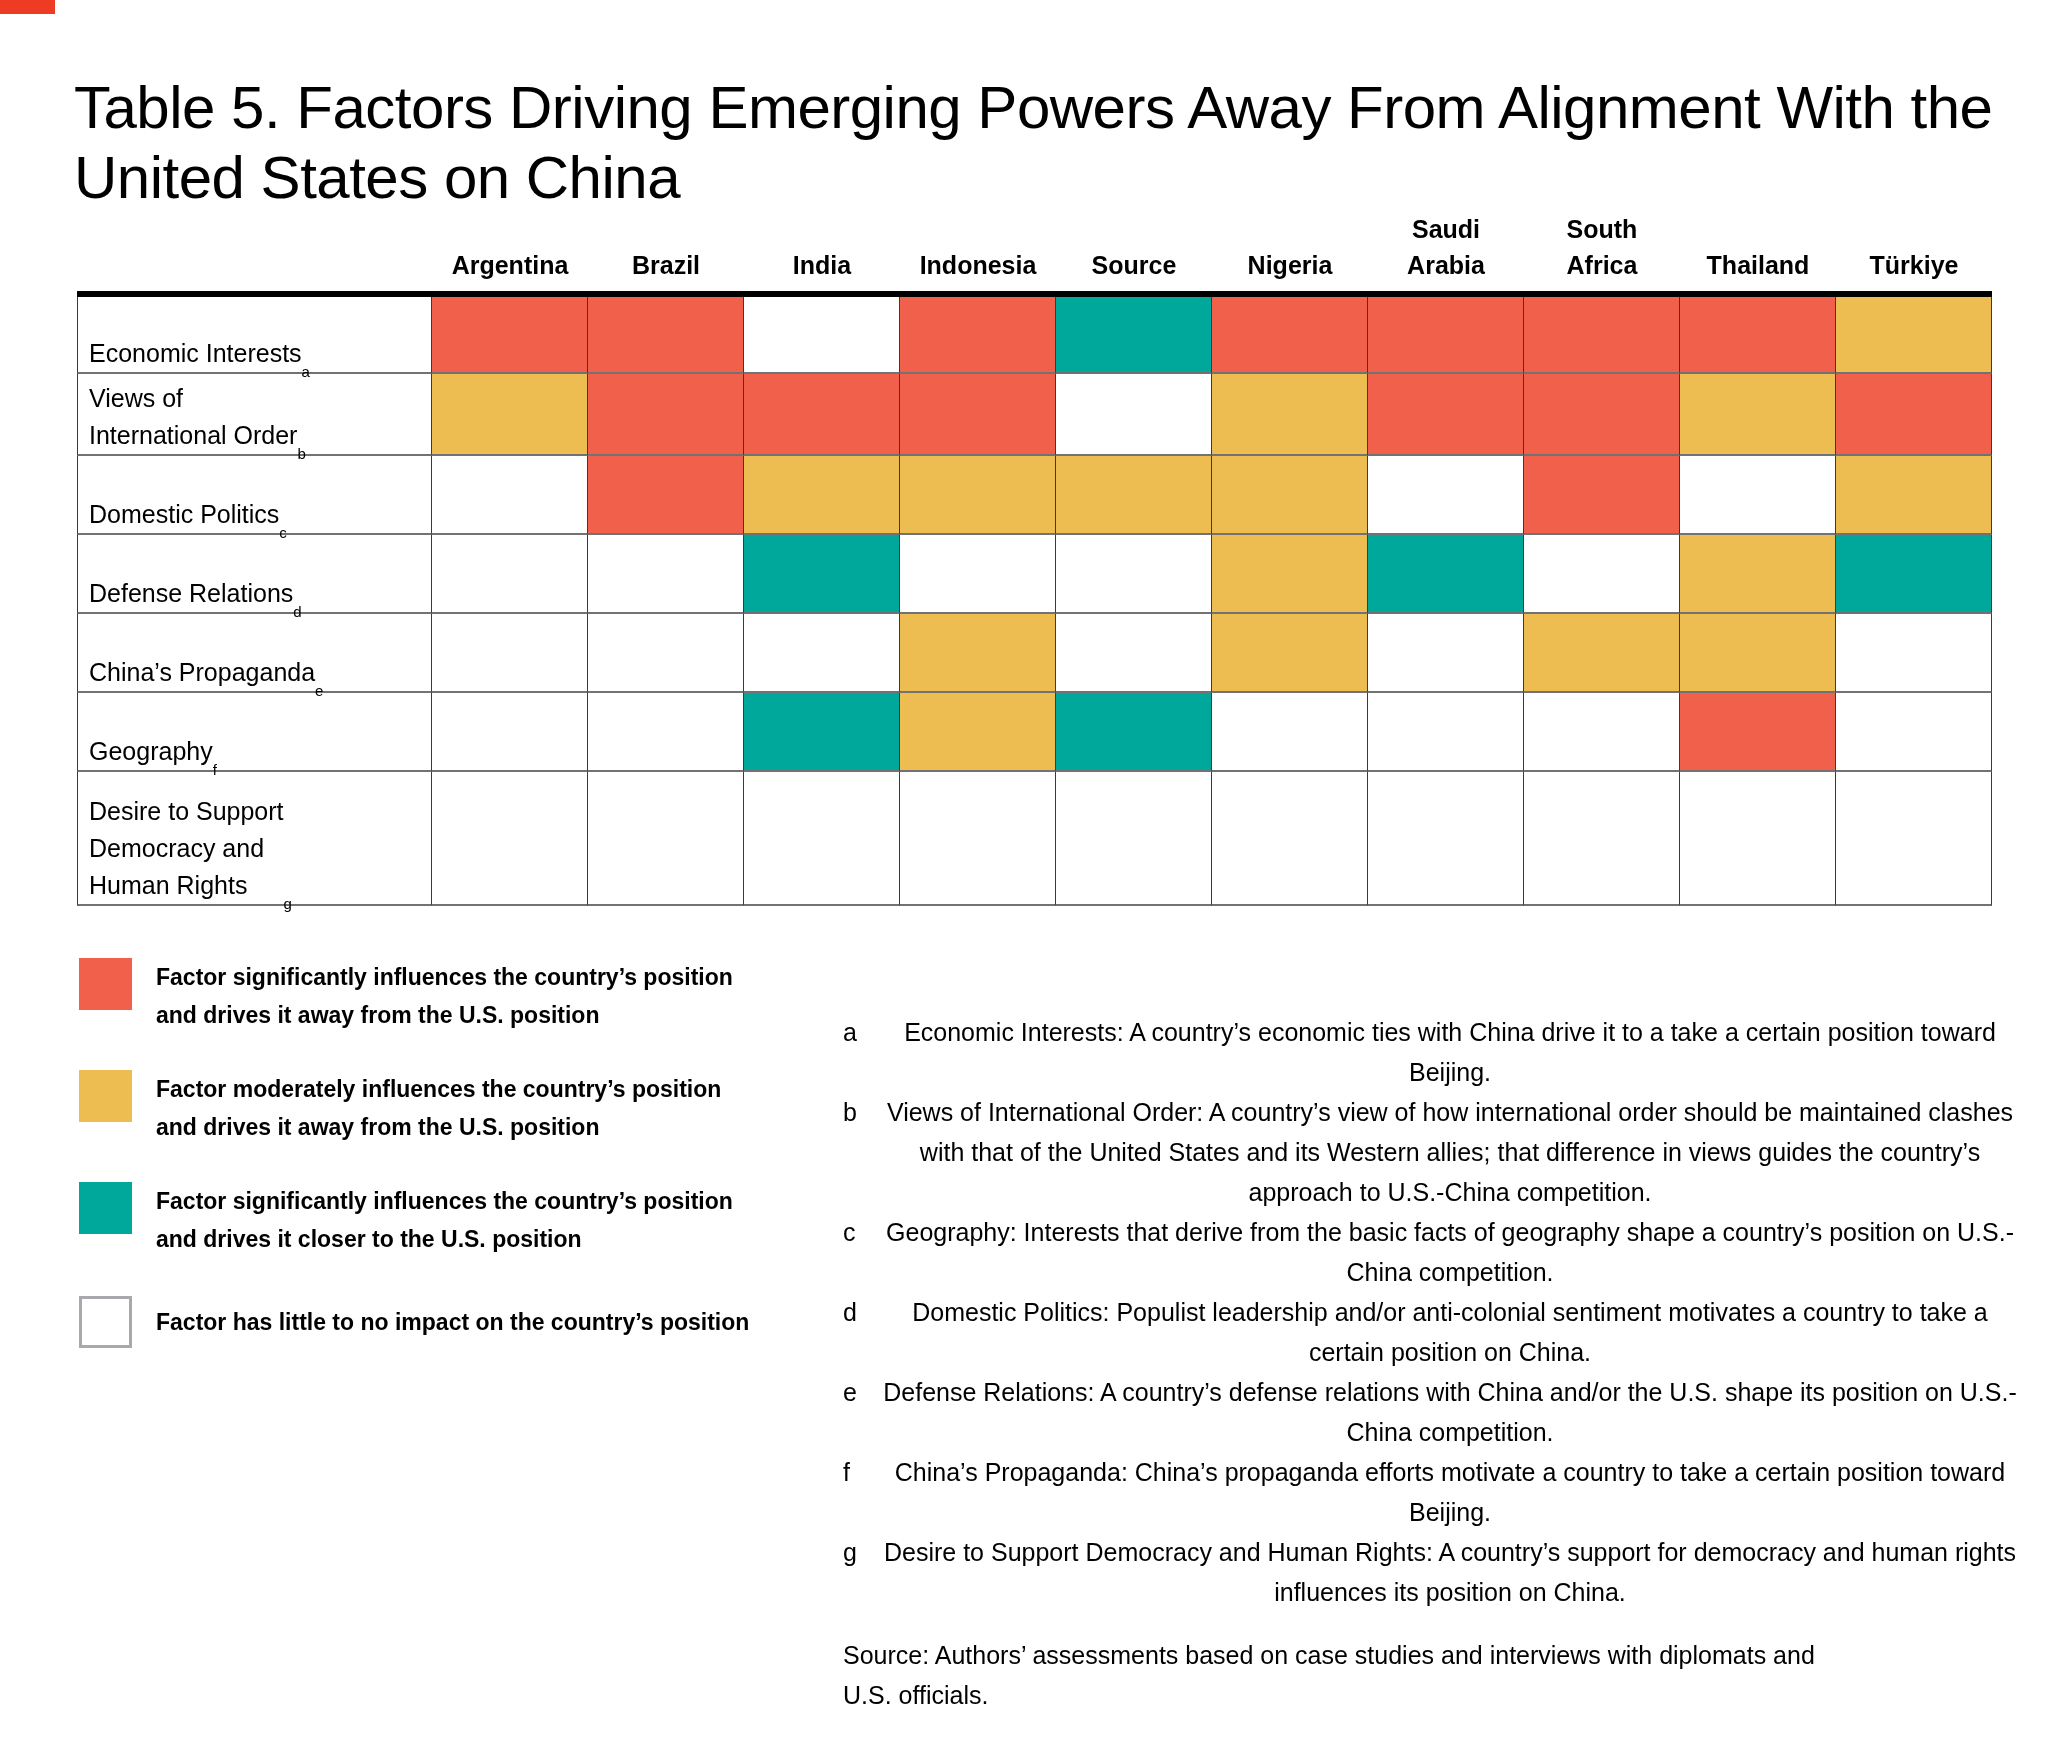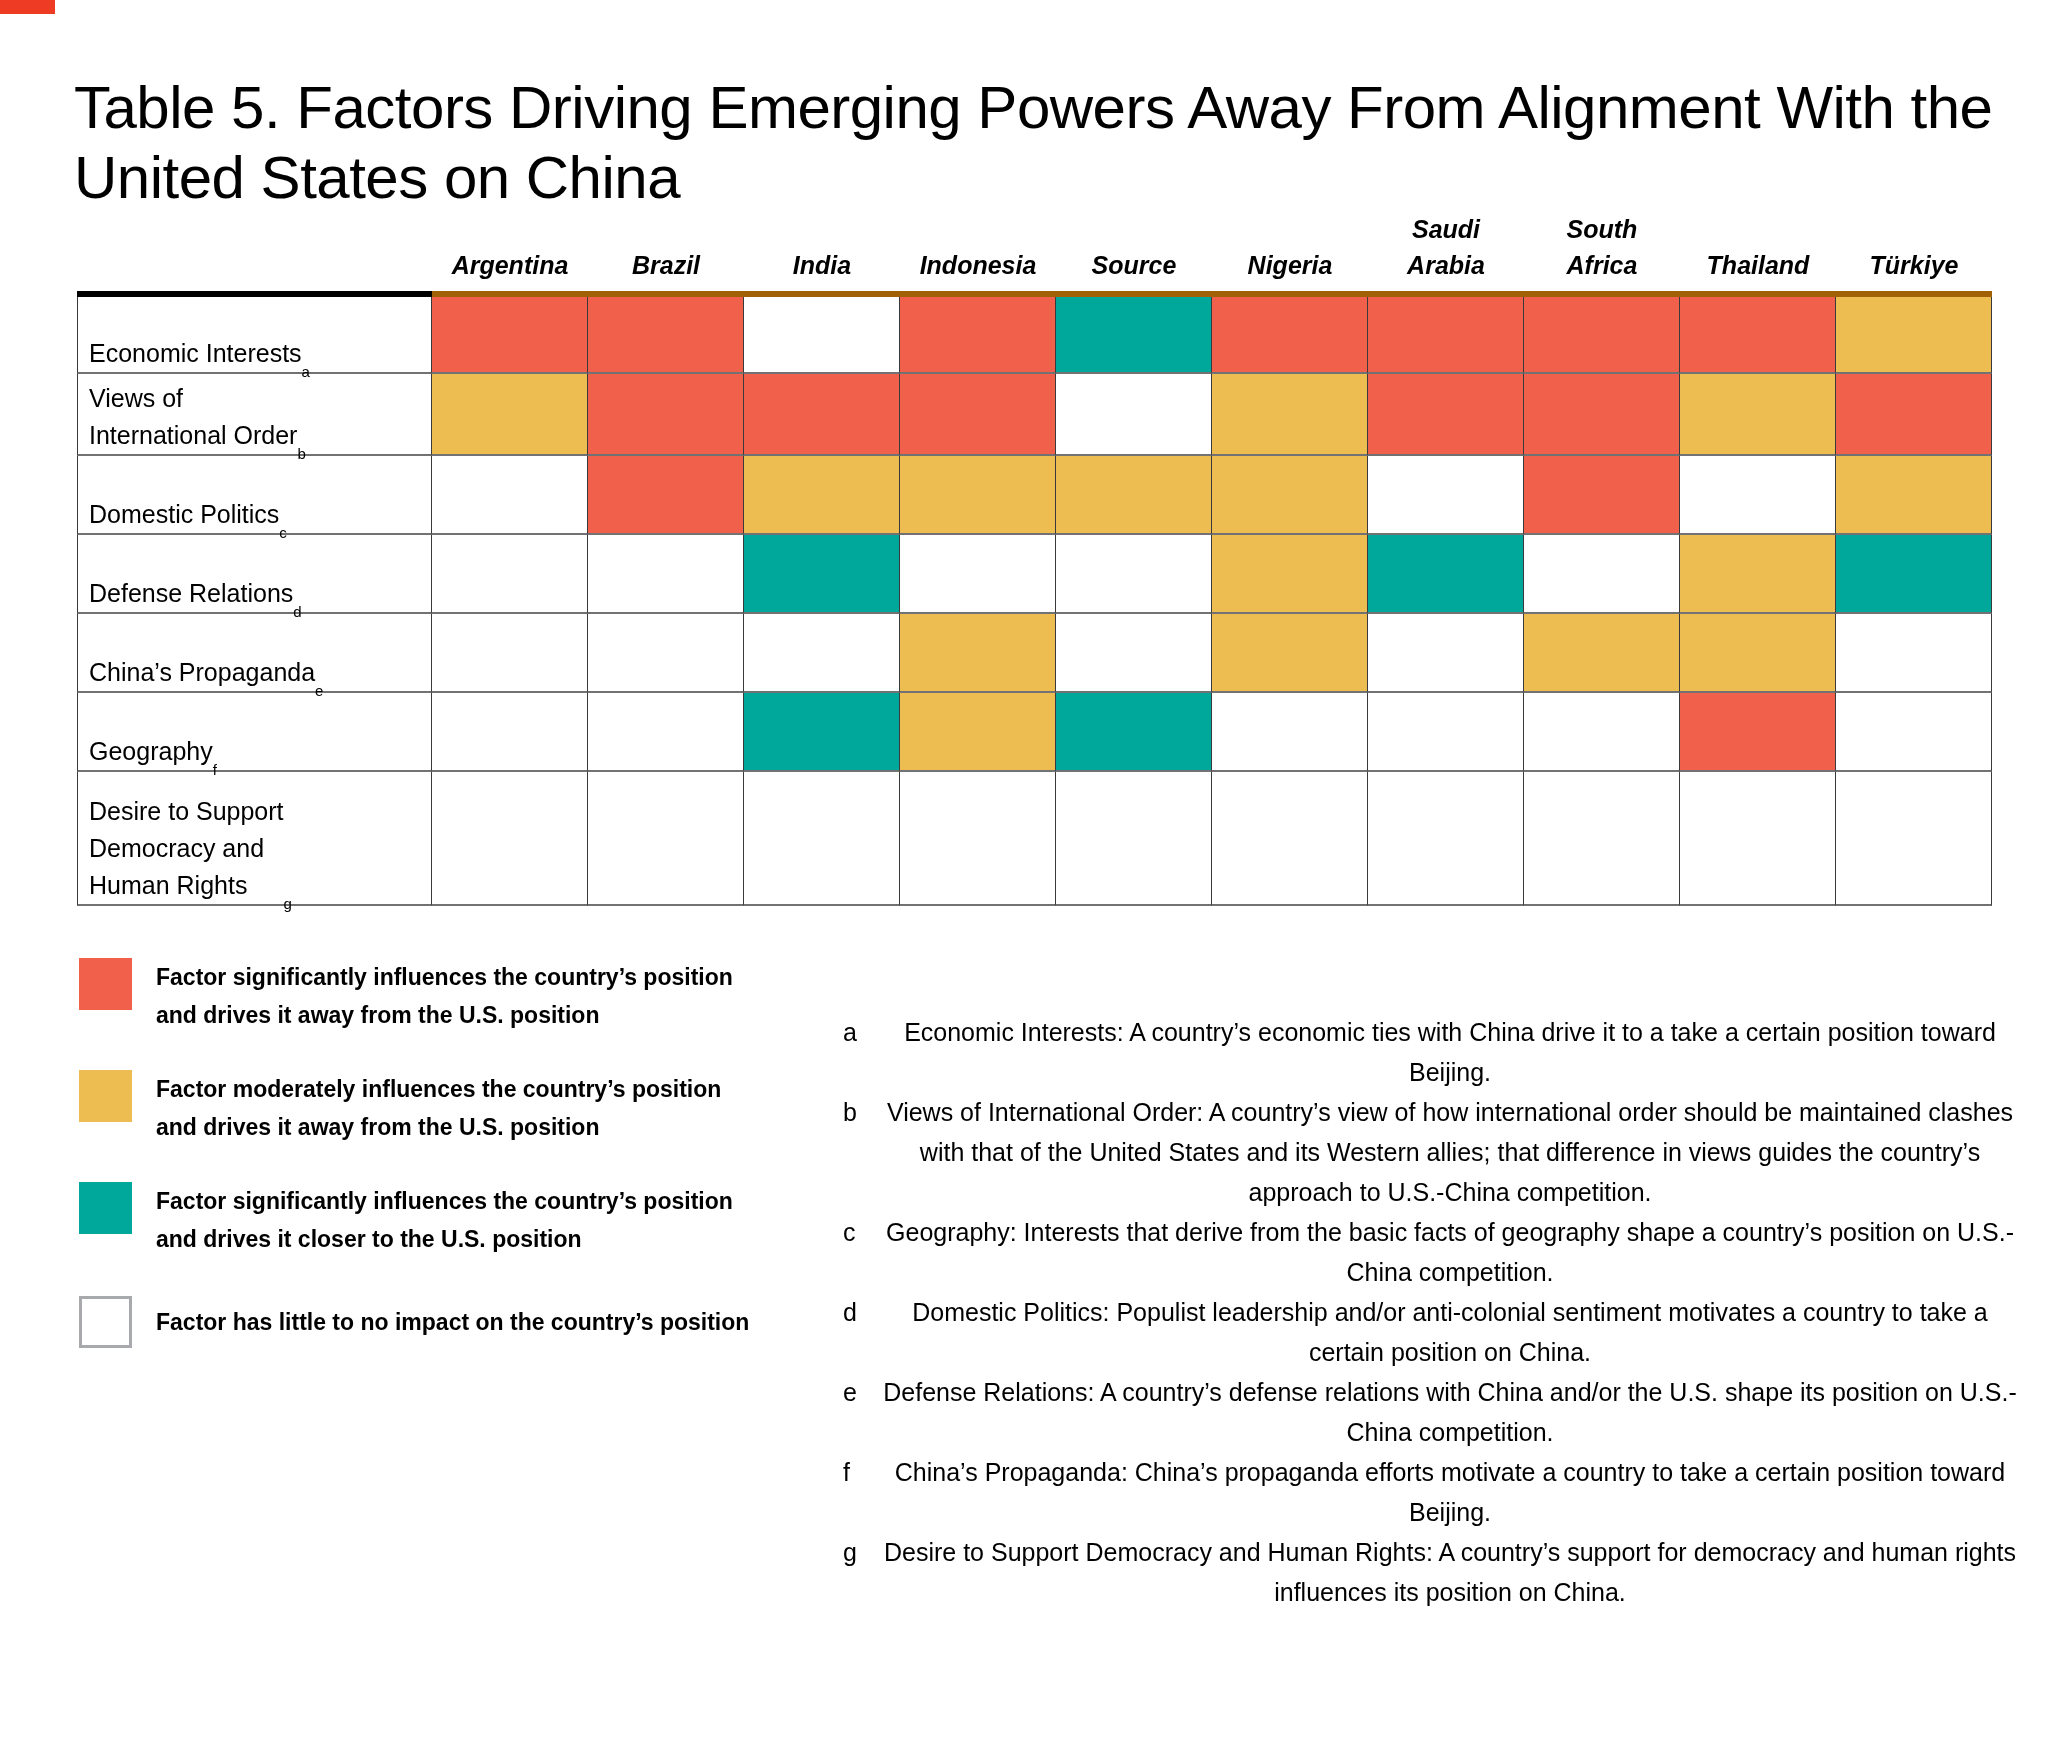--- a/index.html
+++ b/index.html
@@ -8,21 +8,21 @@
   .corner-mark{position:absolute;left:0;top:0;width:55px;height:14px;}
   .title{position:absolute;left:74px;top:73px;margin:0;font-size:60px;font-weight:400;
          letter-spacing:-0.5px;line-height:70px;}
   .title .tl{display:block;}
   
   .tablewrap{position:absolute;left:77px;top:208px;}
   .grid{display:grid;grid-template-columns:355px repeat(10,156px);
         grid-template-rows:89px 77px 82px 79px 79px 79px 79px 134px;}
   .h{display:flex;align-items:flex-end;justify-content:center;text-align:center;
      font-weight:700;font-size:25px;line-height:36px;padding-bottom:8px;
-     border-bottom:6px solid #a16207;white-space:pre-line;box-sizing:border-box;font-style:italic;}
+     border-bottom:6px solid #000000;white-space:pre-line;box-sizing:border-box;}
   .corner{border-bottom:6px solid #000;box-sizing:border-box;}
   .rl{display:flex;align-items:flex-end;font-size:25px;line-height:37px;padding-left:11px;
       border-left:1.5px solid #3a3a3c;border-right:1.5px solid #3a3a3c;
       border-bottom:2px solid #727275;white-space:pre-line;box-sizing:border-box;}
   .rl sup{font-size:0.6em;line-height:0;vertical-align:super;}
   .cell{border-right:1.5px solid #3a3a3c;border-bottom:2px solid #727275;box-sizing:border-box;}
   
   .legend{position:absolute;left:79px;top:958px;}
   .lg-item{display:flex;gap:24px;margin-bottom:36px;align-items:flex-start;}
   .lg-item.single{align-items:center;min-height:55px;}
@@ -190,15 +190,17 @@
         <div class="fn-text">Defense Relations: A country’s defense relations with China and/or the U.S. shape its position on U.S.-China competition.</div>
       </div>
       <div class="fn-item">
         <div class="fn-letter">f</div>
         <div class="fn-text">China’s Propaganda: China’s propaganda efforts motivate a country to take a certain position toward Beijing.</div>
       </div>
       <div class="fn-item">
         <div class="fn-letter">g</div>
         <div class="fn-text">Desire to Support Democracy and Human Rights: A country’s support for democracy and human rights influences its position on China.</div>
       </div>
+      <div class="source">Source: Authors’ assessments based on case studies and interviews with diplomats and
+U.S. officials.</div>
     </div>
 </div>
 
 
 </body></html>

